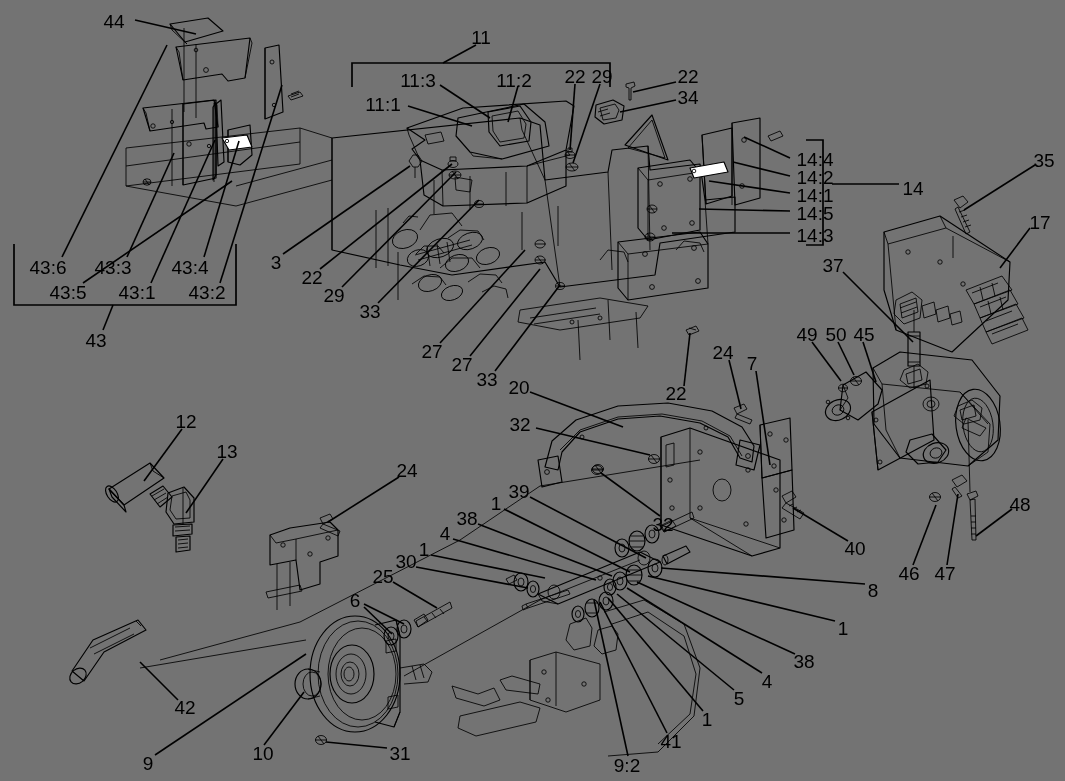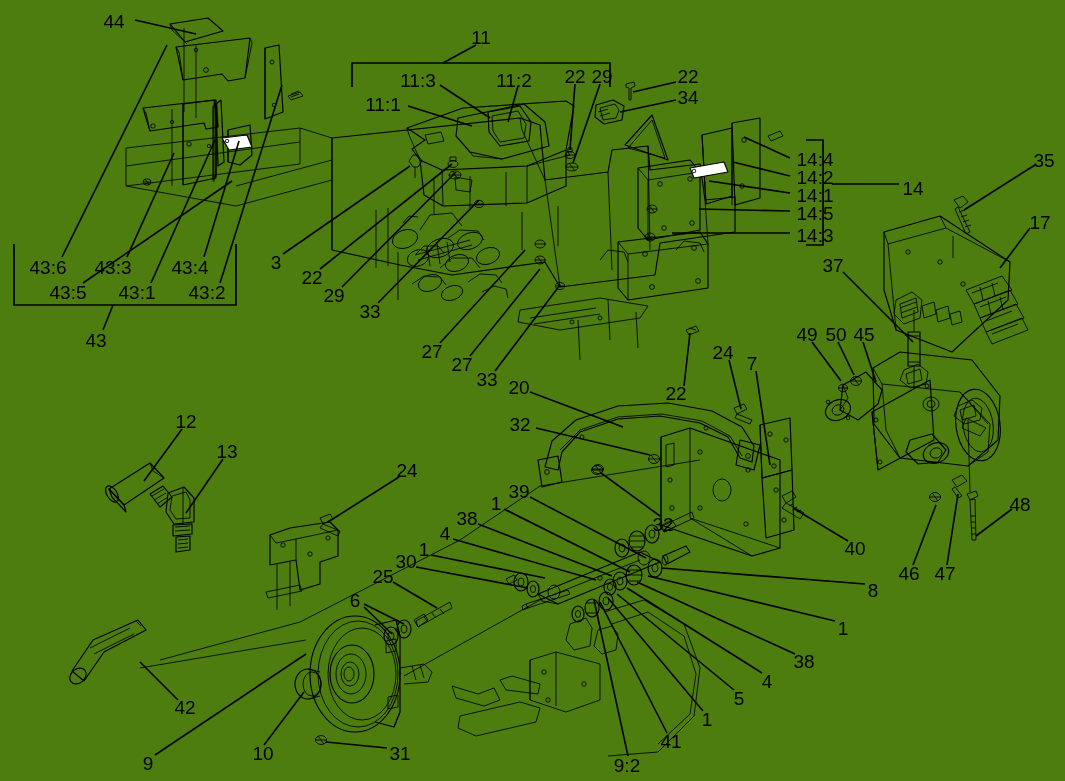--- a/index.html
+++ b/index.html
@@ -1,21 +1,21 @@
 <!DOCTYPE html>
 <html><head>
 <meta charset="utf-8">
 <title>Parts Diagram</title>
 <style>
   html,body{margin:0;padding:0;background:#ffffff;}
   body{
     font-family:"Liberation Sans", sans-serif;
     width:1065px;height:781px;overflow:hidden;
   }
-  #sheet{position:relative;width:1065px;height:781px;background:#4d7c0f;}
+  #sheet{position:relative;width:1065px;height:781px;background:#737373;}
   #art{position:absolute;left:0;top:0;width:1065px;height:781px;}
   text.lbl{
     font-family:"Liberation Sans", sans-serif;
     font-size:19px;
     fill:#000;
     stroke:none;
   }
   .ln{stroke:#000;fill:none;stroke-width:1.6;stroke-linecap:butt;}
   .part{stroke:#000;fill:none;stroke-width:1.15;stroke-linejoin:round;}
   .part.hair{stroke-width:0.85;}

